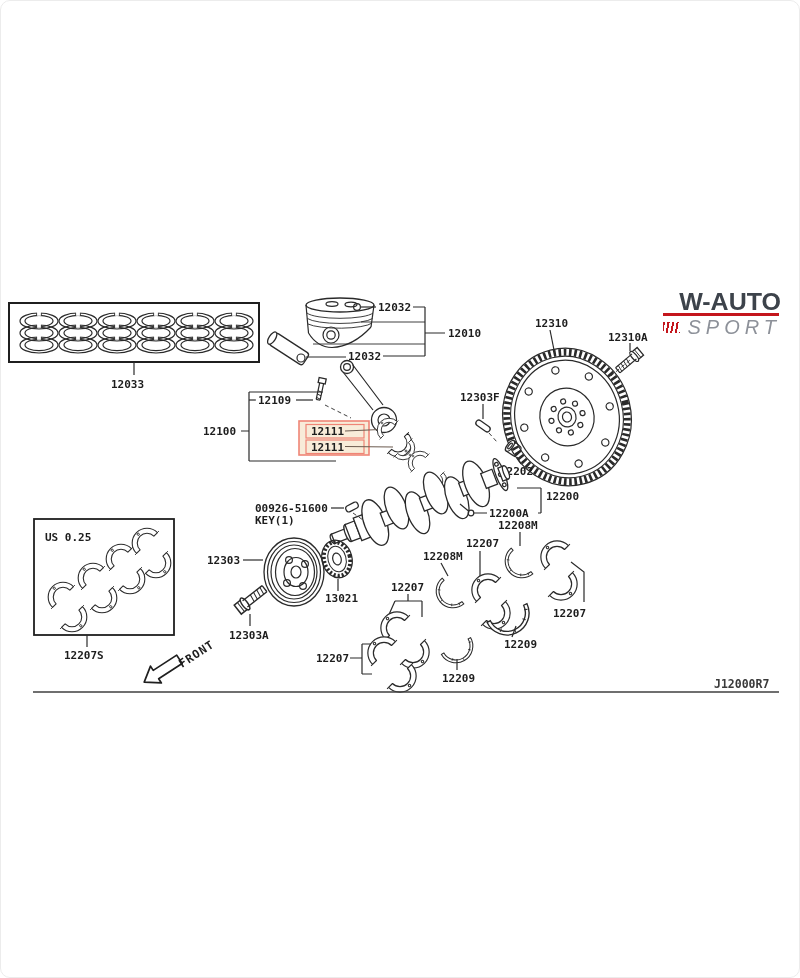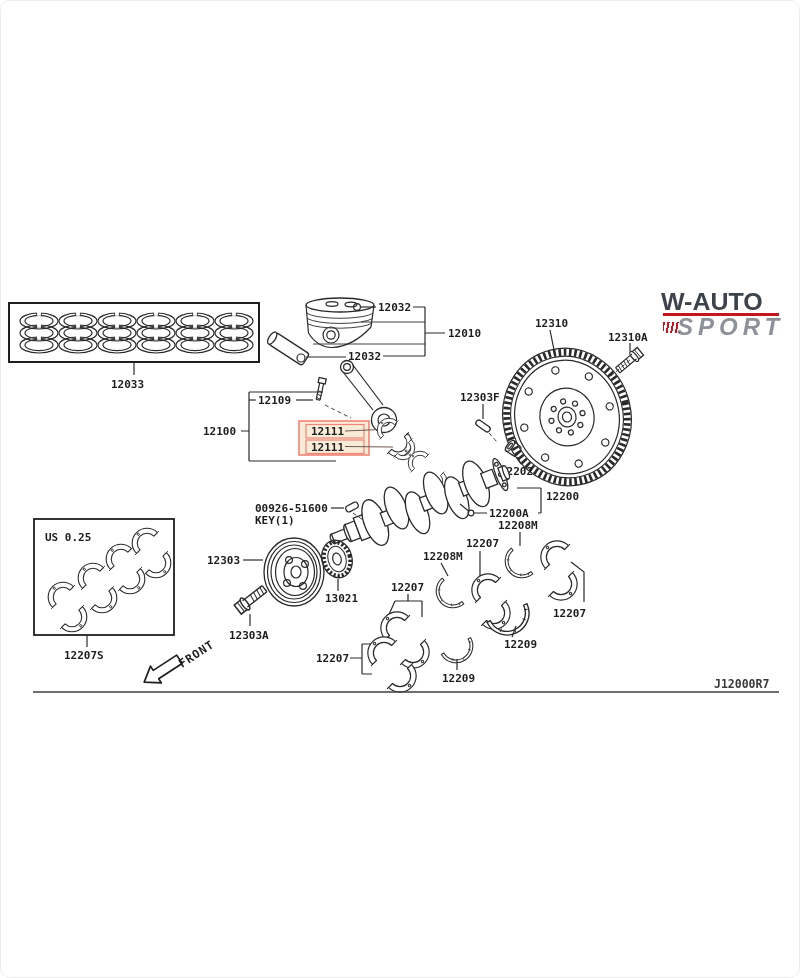--- a/index.html
+++ b/index.html
@@ -13,26 +13,26 @@
   .thin{stroke-width:0.9}
   .dash{stroke-dasharray:4 3}
   .shape{fill:#fff;stroke:#2a2a2a;stroke-width:1.3}
   .noface{fill:none;stroke:#2a2a2a;stroke-width:1.2}
   .hl-outer{fill:#f8ecd9;stroke:#ef8576;stroke-width:1.6}
   .hl-inner{fill:#f8ecd9;stroke:#ef8576;stroke-width:1.2}
   .teeth{fill:none;stroke:#2a2a2a;stroke-width:7;stroke-dasharray:2.6 2.6}
   .teeth-sm{fill:none;stroke:#2a2a2a;stroke-width:4;stroke-dasharray:2.2 2}
   .baseline{stroke:#3f3f3f;stroke-width:1.5}
   
-  .logo{position:absolute;right:18px;top:288px;width:120px;text-align:left}
+  .logo{position:absolute;right:18px;top:288px;width:120px;text-align:right}
   .logo-title{font-family:"Liberation Sans",sans-serif;font-weight:900;font-size:25px;
               line-height:24px;color:#3d434b;letter-spacing:0;transform:scaleY(.95)}
   .logo-bar{height:3px;background:#c4161c;margin:0 2px 1px 2px}
   .logo-sub{position:relative;font-family:"Liberation Sans",sans-serif;font-style:italic;
-            font-weight:700;font-size:24px;line-height:20px;color:#8d9199;
+            font-weight:400;font-size:20px;line-height:20px;color:#8d9199;
             letter-spacing:5px;padding-left:16px}
   .logo-hatch{position:absolute;left:2px;top:5px;width:17px;height:11px;
               background:repeating-linear-gradient(100deg,#c4161c 0 2px,transparent 2px 4.5px)}
 </style>
 </head>
 <body>
 
 <div class="stage">
 
   <svg width="800" height="978" viewBox="0 0 800 978" xmlns="http://www.w3.org/2000/svg">

